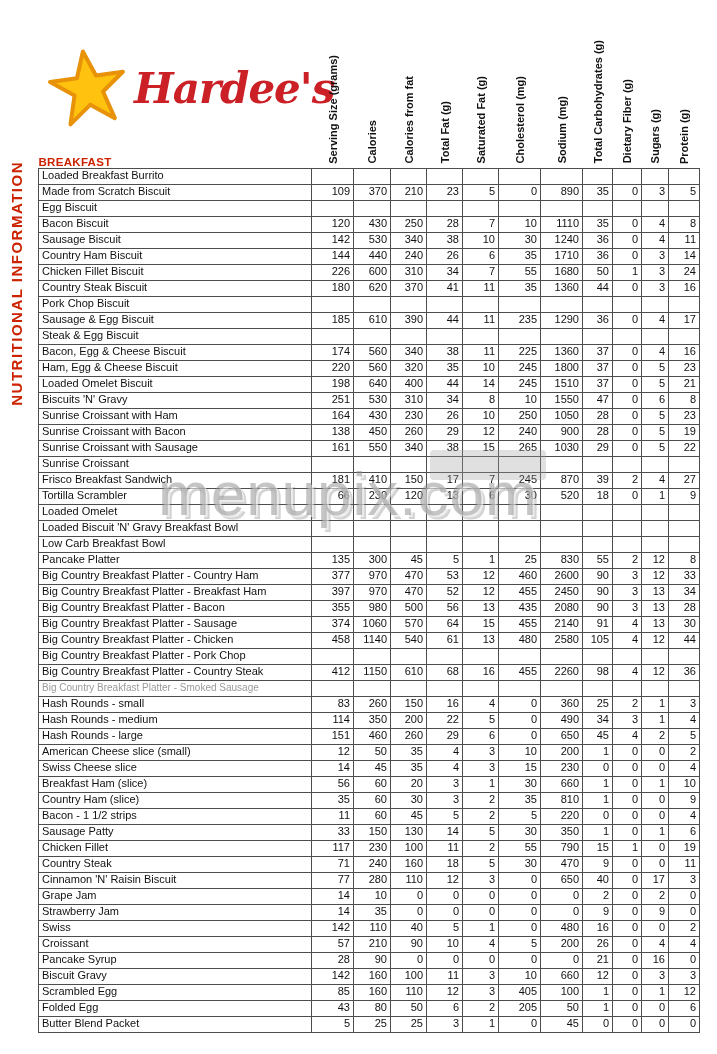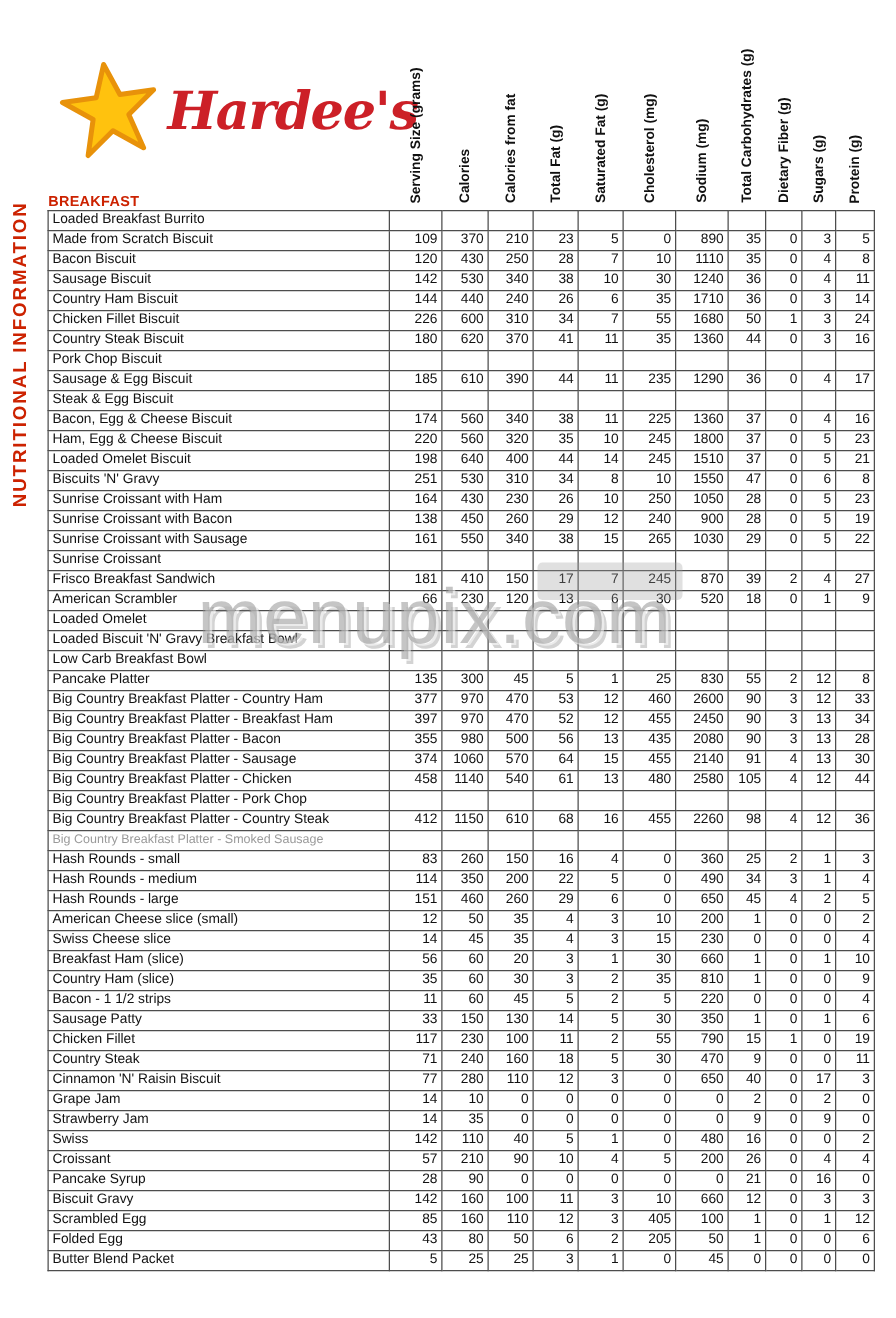--- a/index.html
+++ b/index.html
@@ -179,20 +179,34 @@
           <td class="num">23</td>
           <td class="num">5</td>
           <td class="num">0</td>
           <td class="num">890</td>
           <td class="num">35</td>
           <td class="num">0</td>
           <td class="num">3</td>
           <td class="num">5</td>
         </tr>
         <tr>
+          <td class="name">Egg Biscuit</td>
+          <td class="num"></td>
+          <td class="num"></td>
+          <td class="num"></td>
+          <td class="num"></td>
+          <td class="num"></td>
+          <td class="num"></td>
+          <td class="num"></td>
+          <td class="num"></td>
+          <td class="num"></td>
+          <td class="num"></td>
+          <td class="num"></td>
+        </tr>
+        <tr>
           <td class="name">Bacon Biscuit</td>
           <td class="num">120</td>
           <td class="num">430</td>
           <td class="num">250</td>
           <td class="num">28</td>
           <td class="num">7</td>
           <td class="num">10</td>
           <td class="num">1110</td>
           <td class="num">35</td>
           <td class="num">0</td>
@@ -417,21 +431,21 @@
           <td class="num">17</td>
           <td class="num">7</td>
           <td class="num">245</td>
           <td class="num">870</td>
           <td class="num">39</td>
           <td class="num">2</td>
           <td class="num">4</td>
           <td class="num">27</td>
         </tr>
         <tr>
-          <td class="name">American Scrambler</td>
+          <td class="name">Tortilla Scrambler</td>
           <td class="num">66</td>
           <td class="num">230</td>
           <td class="num">120</td>
           <td class="num">13</td>
           <td class="num">6</td>
           <td class="num">30</td>
           <td class="num">520</td>
           <td class="num">18</td>
           <td class="num">0</td>
           <td class="num">1</td>

